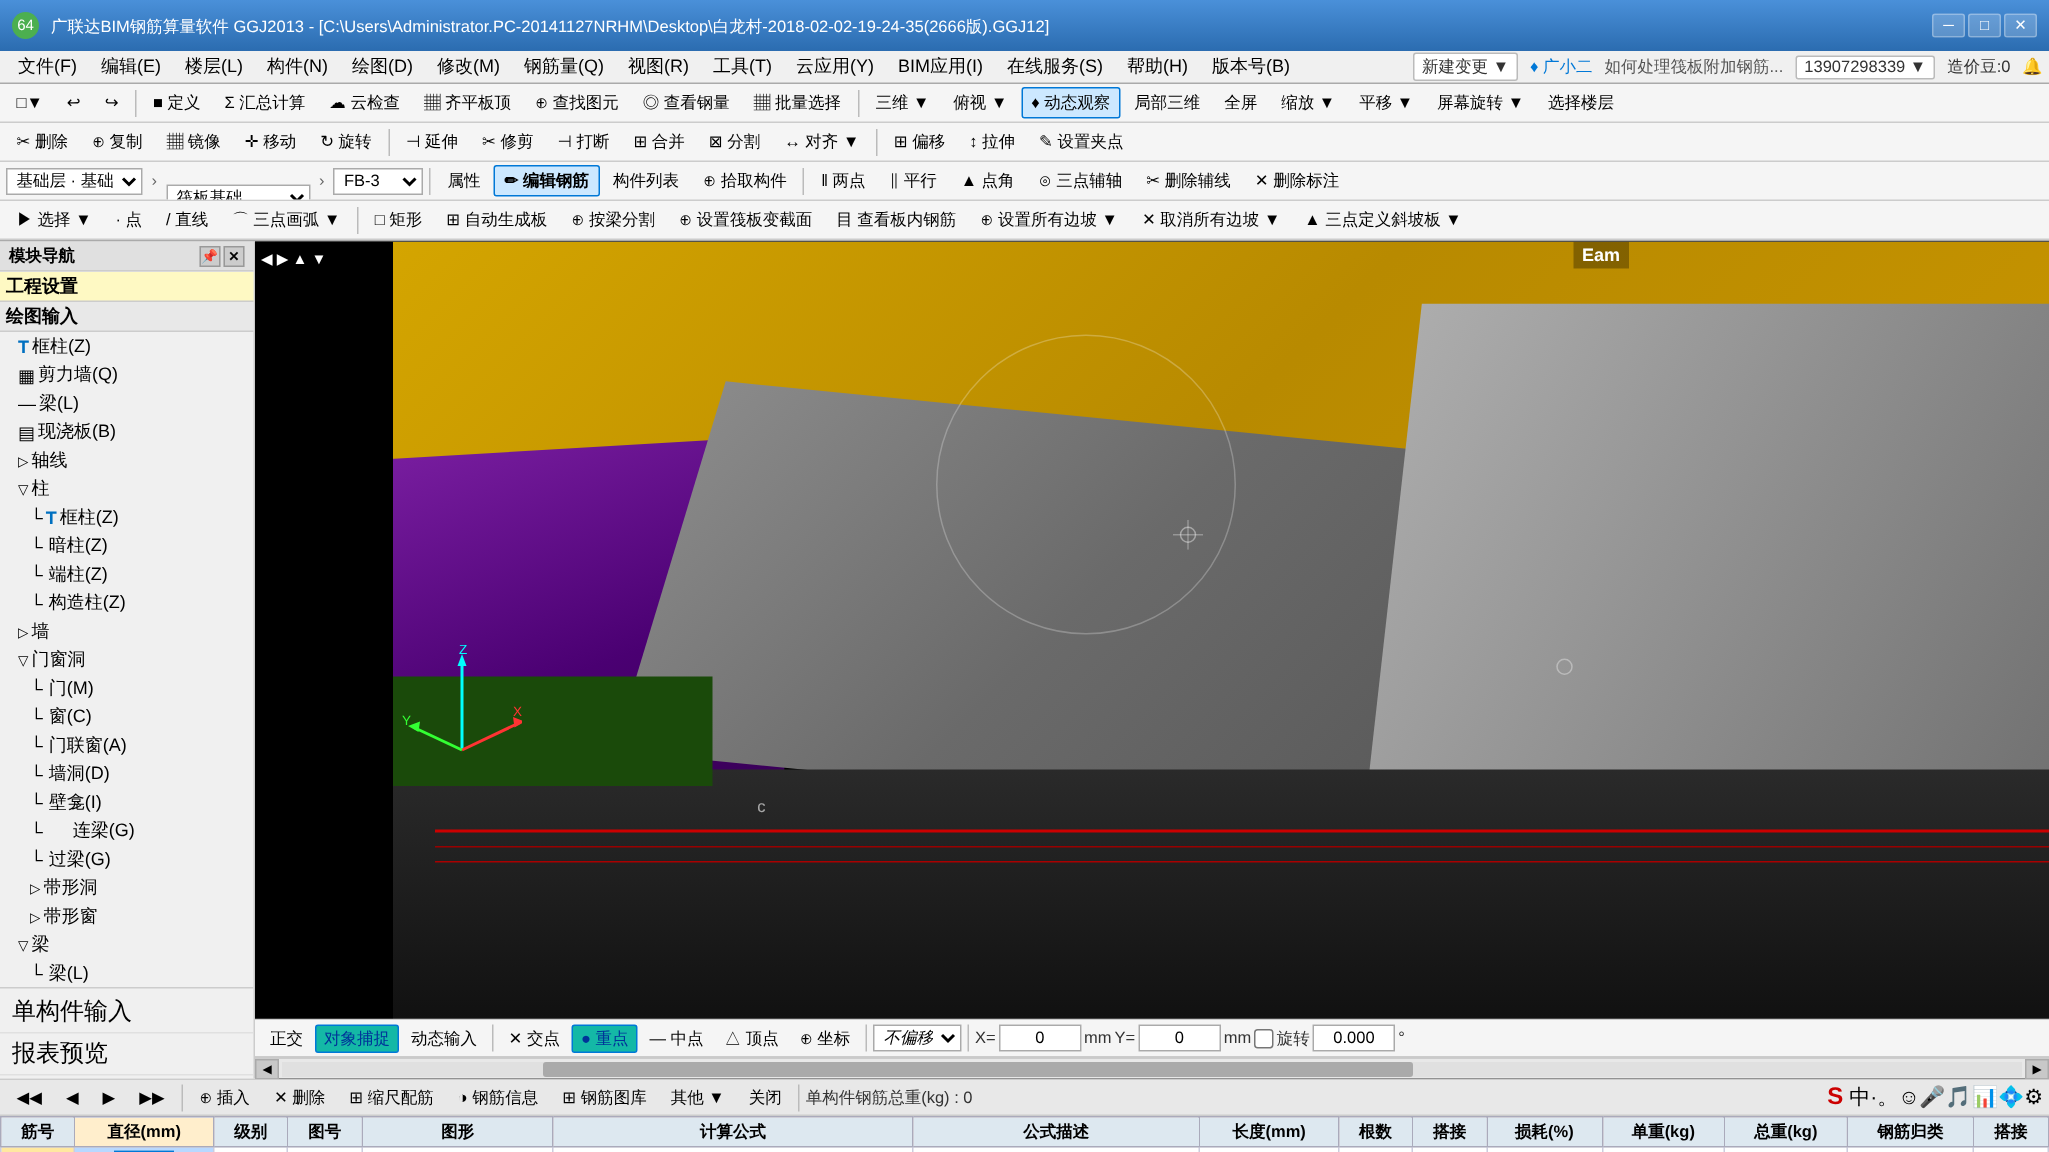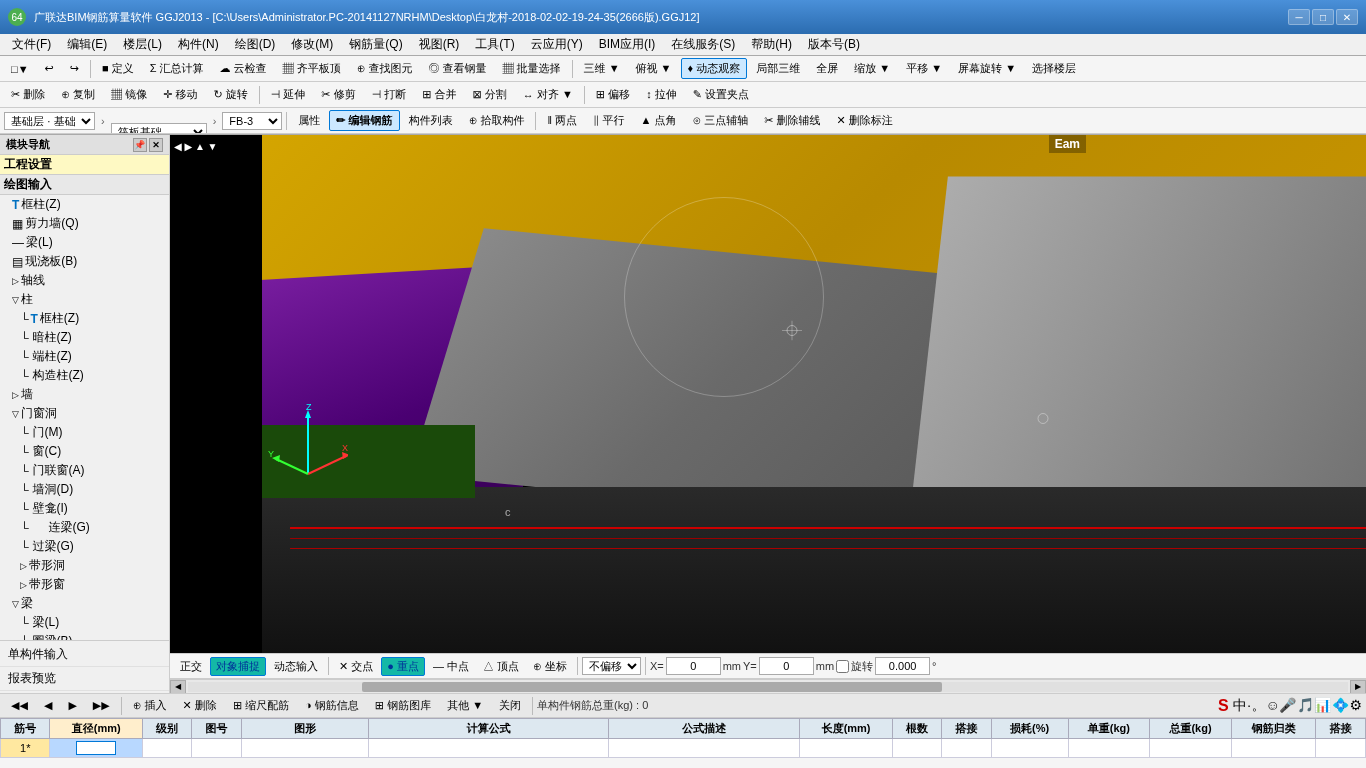--- a/index.html
+++ b/index.html
@@ -24,21 +24,21 @@
 
     
     #sidebar { width: 170px; min-width: 170px; background: #f0f0f0; border-right: 1px solid #ccc; display: flex; flex-direction: column; overflow: hidden; }
     #sidebar-header { background: #e0e0e0; border-bottom: 1px solid #ccc; padding: 2px 6px; display: flex; align-items: center; justify-content: space-between; font-size: 11px; font-weight: bold; }
     #sidebar-content { flex: 1; overflow-y: auto; overflow-x: hidden; }
     .sidebar-item { display: flex; align-items: center; padding: 1px 4px; cursor: pointer; font-size: 12px; white-space: nowrap; }
     .sidebar-item .indent1 { margin-left: 8px; }
     .sidebar-item .indent2 { margin-left: 16px; }
     .tree-toggle { font-size: 9px; margin-right: 2px; cursor: pointer; }
     .sidebar-bottom { border-top: 1px solid #ccc; padding: 2px 0; }
-    .sidebar-bottom-item { padding: 3px 8px; cursor: pointer; font-size: 12px; border-bottom: 1px solid #e0e0e0; }
+    .sidebar-bottom-item { padding: 3px 8px; cursor: pointer; font-size: 16px; border-bottom: 1px solid #e0e0e0; }
 
     
     #viewport { flex: 1; background: #1a1a1a; position: relative; overflow: hidden; display: flex; flex-direction: column; }
 
     
     .scene-bg { width: 100%; height: 100%; background: #000; position: relative; }
 
     
     #snap-toolbar { height: 26px; background: #f5f5f5; border-top: 1px solid #ccc; border-bottom: 1px solid #ccc; display: flex; align-items: center; padding: 0 4px; gap: 2px; font-size: 11px; }
     .snap-btn { padding: 1px 5px; border: 1px solid transparent; cursor: pointer; border-radius: 2px; white-space: nowrap; }
@@ -91,20 +91,28 @@
   <div class="menu-item">绘图(D)</div>
   <div class="menu-item">修改(M)</div>
   <div class="menu-item">钢筋量(Q)</div>
   <div class="menu-item">视图(R)</div>
   <div class="menu-item">工具(T)</div>
   <div class="menu-item">云应用(Y)</div>
   <div class="menu-item">BIM应用(I)</div>
   <div class="menu-item">在线服务(S)</div>
   <div class="menu-item">帮助(H)</div>
   <div class="menu-item">版本号(B)</div>
+  <div class="right-section">
+    <span style="cursor:pointer;border:1px solid #bbb;padding:1px 5px;background:white;border-radius:2px;">新建变更 ▼</span>
+    <span style="cursor:pointer;color:#0078d7;">♦ 广小二</span>
+    <span style="max-width:200px;overflow:hidden;text-overflow:ellipsis;white-space:nowrap;color:#555;">如何处理筏板附加钢筋...</span>
+    <span style="cursor:pointer;border:1px solid #bbb;padding:1px 5px;background:white;border-radius:2px;">13907298339 ▼</span>
+    <span>造价豆:0</span>
+    <span style="cursor:pointer;">🔔</span>
+  </div>
 </div>
 
 <div id="toolbars">
 
   <div class="toolbar">
     <div class="tb-btn">□▼</div>
     <div class="tb-btn">↩</div>
     <div class="tb-btn">↪</div>
     <div class="tb-sep"></div>
     <div class="tb-btn">■ 定义</div>
@@ -164,20 +172,35 @@
     <div class="tb-btn">⊕ 拾取构件</div>
     <div class="tb-sep"></div>
     <div class="tb-btn">‖ 两点</div>
     <div class="tb-btn">∥ 平行</div>
     <div class="tb-btn">▲ 点角</div>
     <div class="tb-btn">⊙ 三点辅轴</div>
     <div class="tb-btn">✂ 删除辅线</div>
     <div class="tb-btn">✕ 删除标注</div>
   </div>
 
+  <div class="toolbar">
+    <div class="tb-btn">▶ 选择 ▼</div>
+    <div class="tb-btn">· 点</div>
+    <div class="tb-btn">/ 直线</div>
+    <div class="tb-btn">⌒ 三点画弧 ▼</div>
+    <div class="tb-sep"></div>
+    <div class="tb-btn">□ 矩形</div>
+    <div class="tb-btn">⊞ 自动生成板</div>
+    <div class="tb-btn">⊕ 按梁分割</div>
+    <div class="tb-btn">⊕ 设置筏板变截面</div>
+    <div class="tb-btn">目 查看板内钢筋</div>
+    <div class="tb-btn">⊕ 设置所有边坡 ▼</div>
+    <div class="tb-btn">✕ 取消所有边坡 ▼</div>
+    <div class="tb-btn">▲ 三点定义斜坡板 ▼</div>
+  </div>
 </div>
 
 <div style="display:flex; height:calc(768px - 22px - 22px - 26px - 26px - 26px - 26px - 40px - 22px); position:relative;">
 
   <div id="sidebar">
     <div id="sidebar-header">
       <span>模块导航</span>
       <div style="display:flex;gap:2px;">
         <div style="width:14px;height:14px;background:#ccc;border:1px solid #999;display:flex;align-items:center;justify-content:center;font-size:9px;cursor:pointer;">📌</div>
         <div style="width:14px;height:14px;background:#ccc;border:1px solid #999;display:flex;align-items:center;justify-content:center;font-size:9px;cursor:pointer;">✕</div>
@@ -358,21 +381,21 @@
         <div class="snap-btn">正交</div>
         <div class="snap-btn active">对象捕捉</div>
         <div class="snap-btn">动态输入</div>
         <div class="tb-sep"></div>
         <div class="snap-btn">✕ 交点</div>
         <div class="snap-btn active">● 重点</div>
         <div class="snap-btn">— 中点</div>
         <div class="snap-btn">△ 顶点</div>
         <div class="snap-btn">⊕ 坐标</div>
         <div class="tb-sep"></div>
-        <select class="dropdown-select" style="font-size:11px;">
+        <select class="dropdown-select" style="font-size:11px;font-style:italic;">
           <option>不偏移</option>
         </select>
         <div class="tb-sep"></div>
         <span class="snap-label">X=</span>
         <input type="text" class="snap-input" value="0" style="">
         <span class="snap-label">mm</span>
         <span class="snap-label">Y=</span>
         <input type="text" class="snap-input" value="0" style="">
         <span class="snap-label">mm</span>
         <input type="checkbox" style="">

